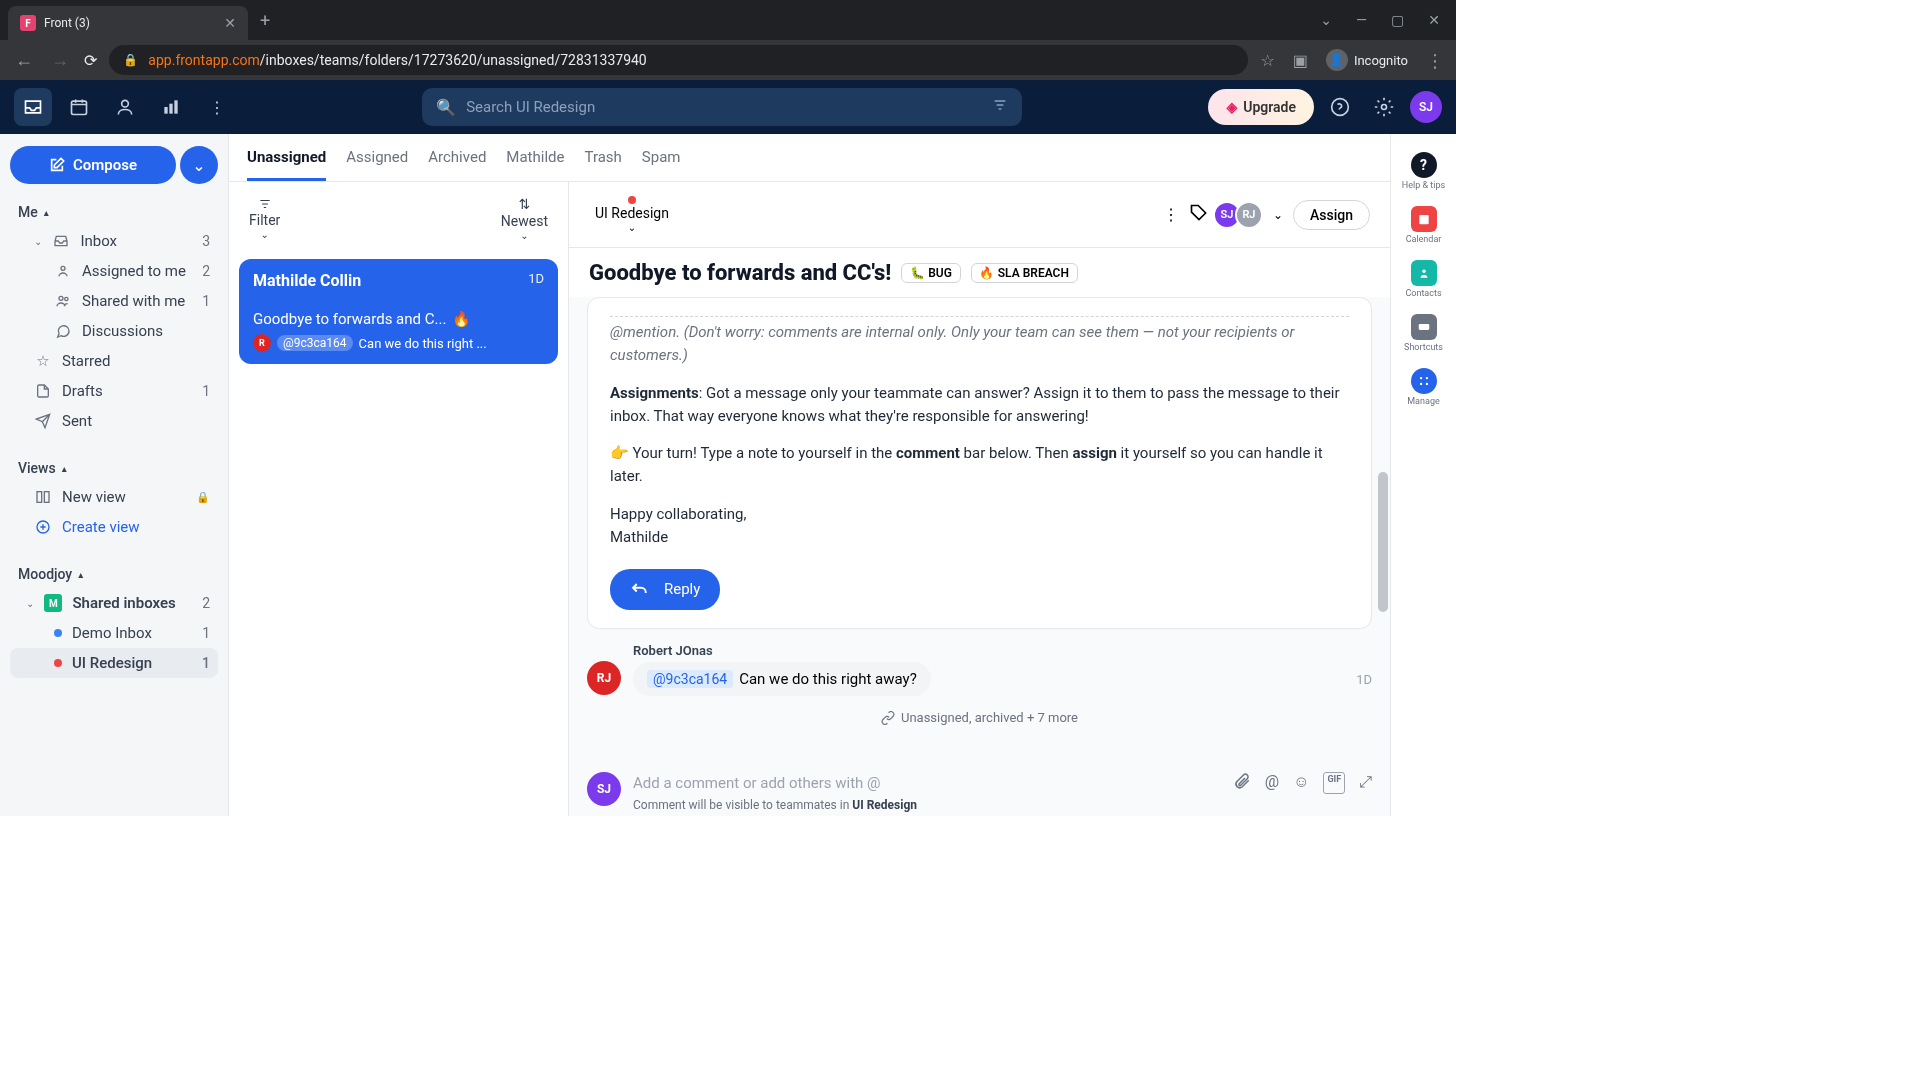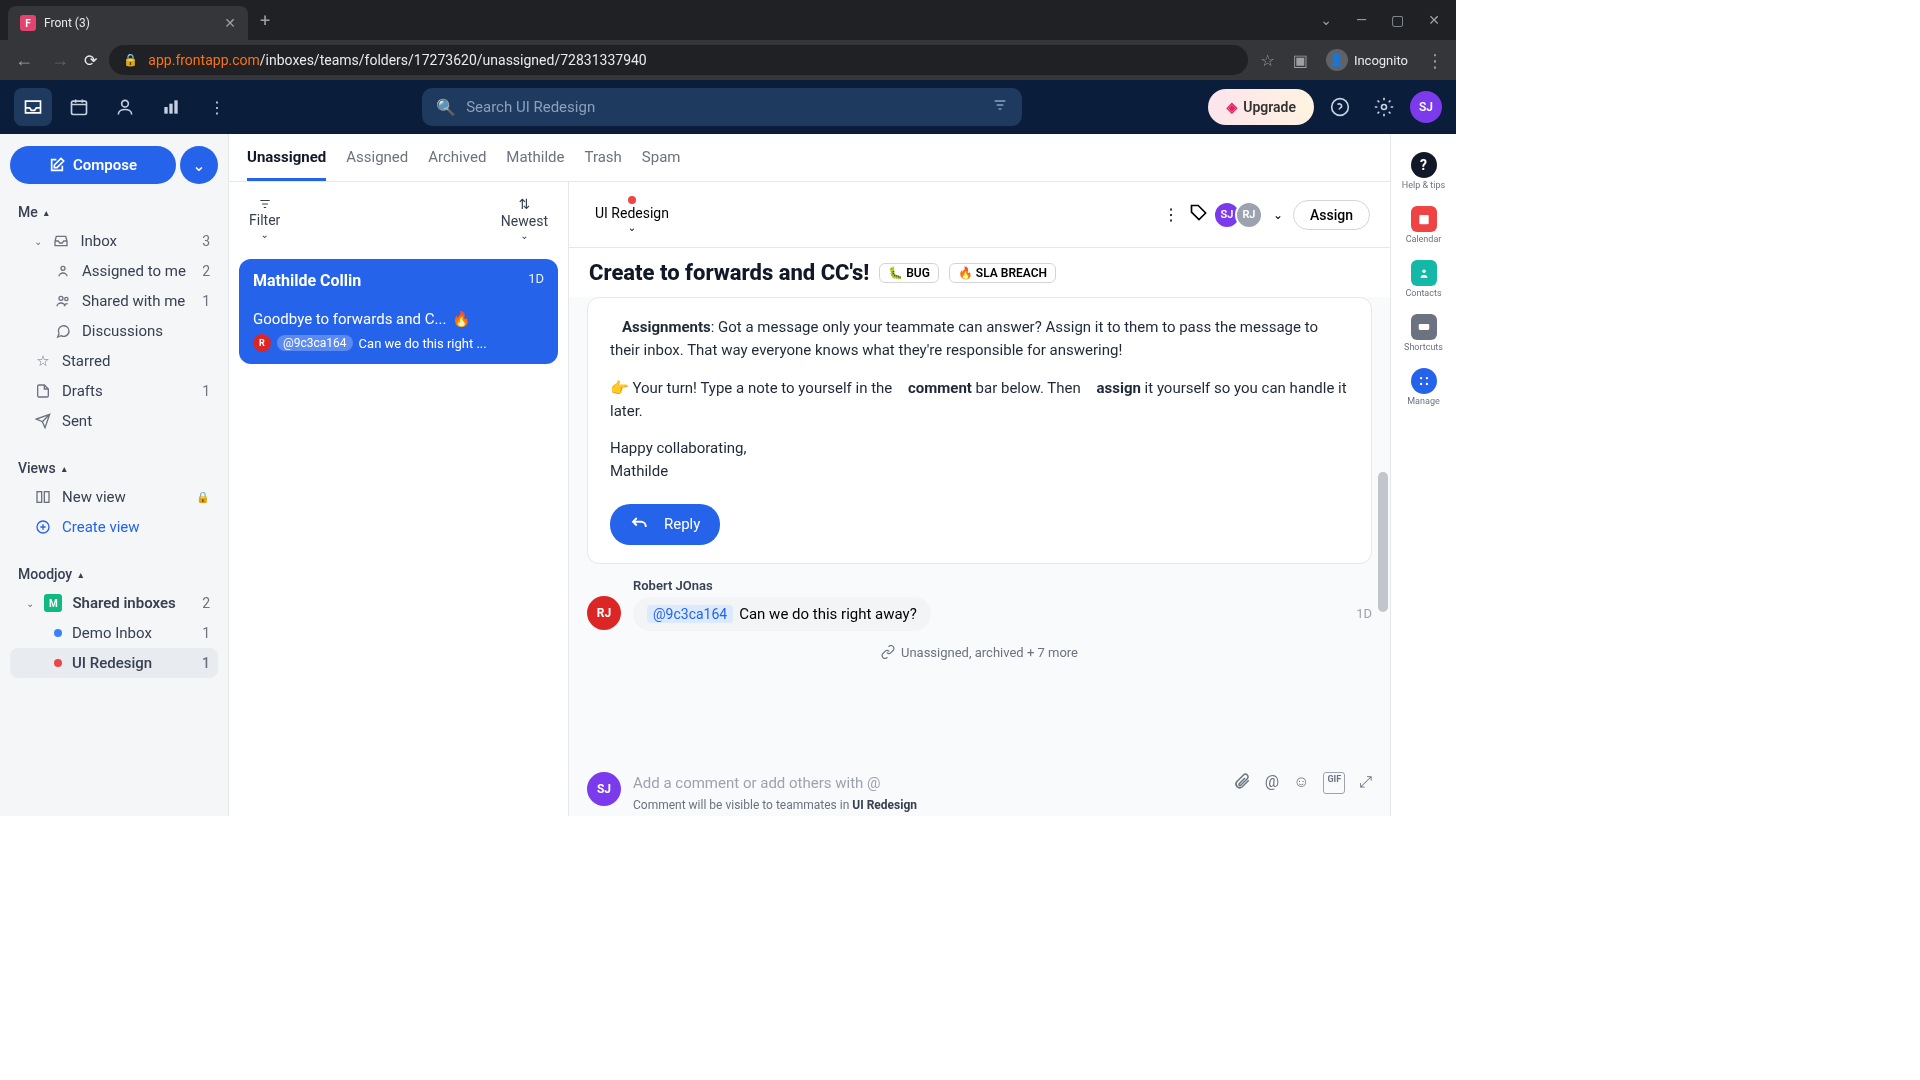--- a/index.html
+++ b/index.html
@@ -93,21 +93,21 @@
 .subject-right { margin-left: auto; display: flex; align-items: center; gap: 10px; }
 .avatars-stack { display: flex; }
 .avatars-stack .av { width: 28px; height: 28px; border-radius: 50%; border: 2px solid #fff; margin-left: -6px; display: flex; align-items: center; justify-content: center; font-size: 11px; font-weight: 600; color: #fff; }
 .av.sj { background: #7c3aed; }
 .av.rj { background: #9ca3af; }
 .assign-btn { border: 1px solid #d1d5db; border-radius: 20px; padding: 6px 16px; font-size: 14px; font-weight: 500; cursor: pointer; background: #fff; }
 
 .msg-scroll { flex: 1; overflow-y: auto; padding: 0 18px 12px; }
 .msg-body-card { background: #fff; border: 1px solid #e5e7eb; border-radius: 12px; padding: 18px 22px; font-size: 15px; line-height: 1.55; color: #1f2937; }
 .msg-body-card p { margin-bottom: 14px; }
-.msg-body-card strong { font-weight: 700; margin-left: 12px; }
+.msg-body-card strong { font-weight: 700; }
 .reply-btn { background: #2563eb; color: #fff; border-radius: 20px; padding: 9px 20px; display: inline-flex; align-items: center; gap: 16px; font-weight: 400; cursor: pointer; margin-top: 6px; }
 
 .comment-block { display: flex; gap: 12px; margin-top: 14px; }
 .comment-avatar { width: 34px; height: 34px; border-radius: 50%; background: #dc2626; color: #fff; font-size: 12px; font-weight: 700; display: flex; align-items: center; justify-content: center; flex-shrink: 0; margin-top: 18px; }
 .comment-content { flex: 1; }
 .comment-author { font-size: 13px; font-weight: 600; color: #374151; margin-bottom: 4px; }
 .comment-bubble { background: #f3f4f6; border-radius: 18px; padding: 8px 14px; display: inline-flex; align-items: center; gap: 6px; font-size: 15px; }
 .comment-mention { background: #dbeafe; color: #2563eb; padding: 1px 6px; border-radius: 4px; font-size: 14px; }
 .comment-time { color: #9ca3af; font-size: 13px; margin-left: 12px; }
 .comment-row { display: flex; align-items: center; }
@@ -418,27 +418,28 @@
             <div class="avatars-stack">
               <span class="av sj">SJ</span>
               <span class="av rj">RJ</span>
             </div>
             <span style="font-size:12px;cursor:pointer;">⌄</span>
             <div class="assign-btn">Assign</div>
           </div>
         </div>
 
         <div class="subject-row">
-          <span class="subject-text">Create to forwards and CC's!</span>
+          <span class="subject-text">Goodbye to forwards and CC's!</span>
           <span class="tag-chip">🐛 BUG</span>
           <span class="tag-chip">🔥 SLA BREACH</span>
         </div>
 
         <div class="msg-scroll">
           <div class="msg-body-card">
+            <p style="color:#6b7280;font-style:italic;border-top:1px dashed #d1d5db;padding-top:4px;"><span>@mention. (Don't worry: comments are internal only. Only your team can see them — not your recipients or customers.)</span></p>
             <p><strong>Assignments</strong><span>: Got a message only your teammate can answer? Assign it to them to pass the message to their inbox. That way everyone knows what they're responsible for answering!</span></p>
             <p><span>👉 Your turn! Type a note to yourself in the </span><strong>comment</strong><span> bar below. Then </span><strong>assign</strong><span> it yourself so you can handle it later.</span></p>
             <p><span>Happy collaborating,</span><br><span>Mathilde</span></p>
             <div class="reply-btn">
               <svg width="18" height="18" viewBox="0 0 24 24" fill="none" stroke="currentColor" stroke-width="2.5">
                   <path d="M9 14L4 9l5-5M4 9h11a6 6 0 016 6v1"></path>
                 </svg>
               <span>Reply</span>
             </div>
           </div>

